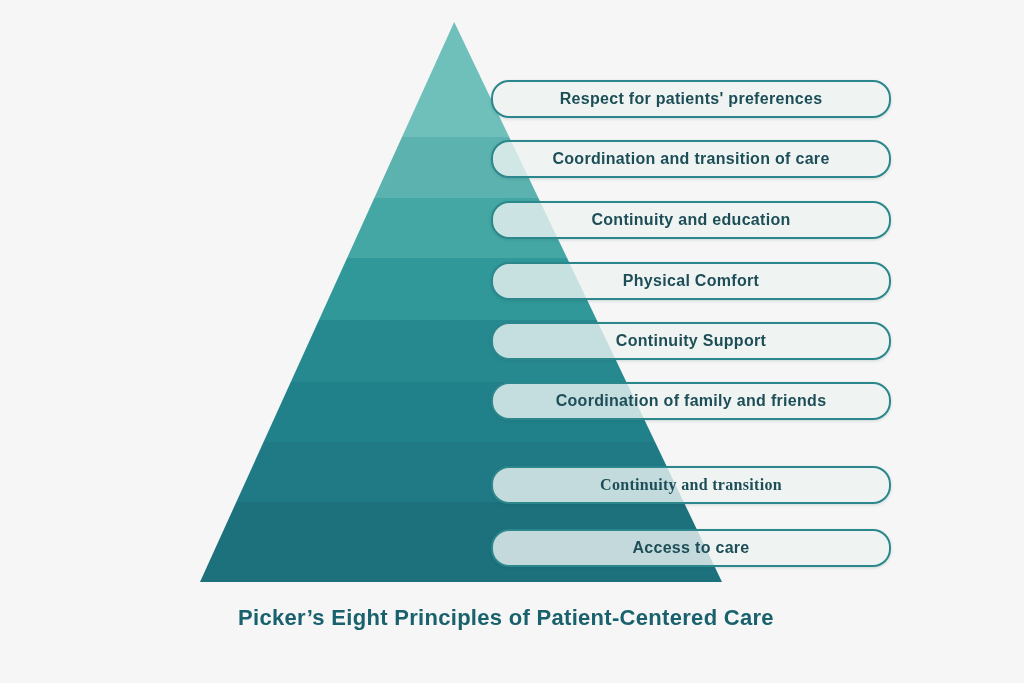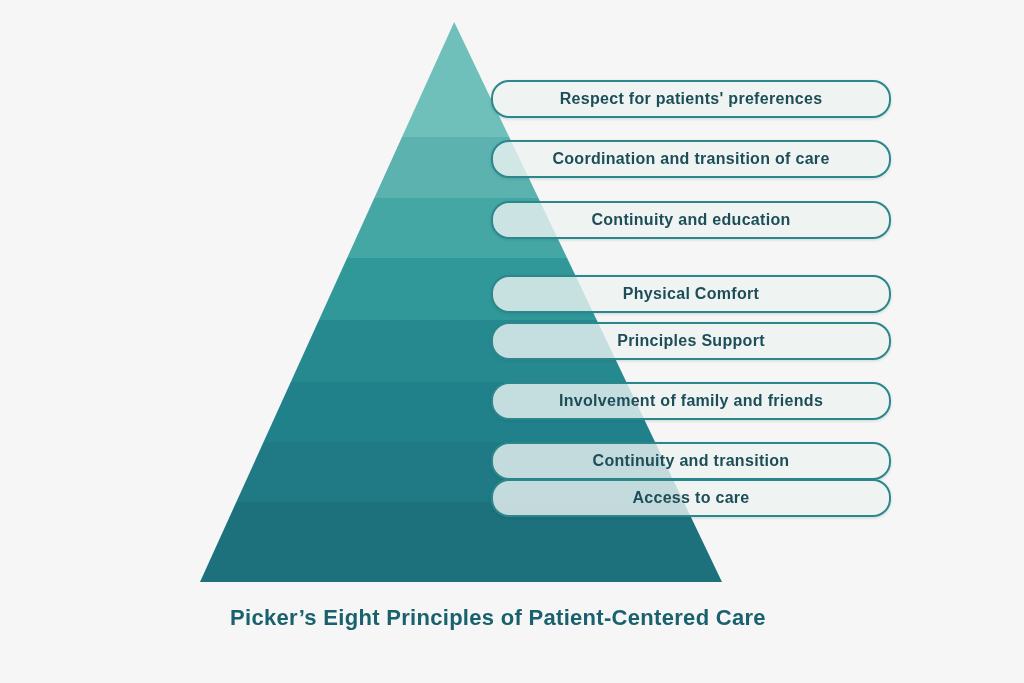--- a/index.html
+++ b/index.html
@@ -47,20 +47,21 @@
   .diagram-title {
     position: absolute;
     top: 605px;
     left: 0;
     width: 996px;
     text-align: center;
     font-weight: bold;
     font-size: 22px;
     letter-spacing: 0.3px;
     color: var(--title-text, #19616d);
+    padding-left: 8px;
   }
 </style>
 </head>
 <body>
 
 <div class="canvas">
   <div class="pyramid">
       <div class="band" style="height: 115px; background: rgb(111, 192, 186);"></div>
       <div class="band" style="height: 61px; background: rgb(91, 178, 174);"></div>
       <div class="band" style="height: 60px; background: rgb(68, 167, 163);"></div>
@@ -73,30 +74,30 @@
   <div>
       <div class="level-box" style="top: 80px;">
         <span>Respect for patients' preferences</span>
       </div>
       <div class="level-box" style="top: 140px;">
         <span>Coordination and transition of care</span>
       </div>
       <div class="level-box" style="top: 201px;">
         <span>Continuity and education</span>
       </div>
-      <div class="level-box" style="top: 275px;">
+      <div class="level-box" style="top: 262px;">
         <span>Physical Comfort</span>
       </div>
       <div class="level-box" style="top: 322px;">
-        <span>Principles Support</span>
+        <span>Continuity Support</span>
       </div>
       <div class="level-box" style="top: 382px;">
-        <span>Involvement of family and friends</span>
+        <span>Coordination of family and friends</span>
       </div>
-      <div class="level-box" style="top: 442px;">
+      <div class="level-box" style="top: 466px; font-family: Liberation Serif, serif;">
         <span>Continuity and transition</span>
       </div>
-      <div class="level-box" style="top: 479px;">
+      <div class="level-box" style="top: 529px;">
         <span>Access to care</span>
       </div>
     </div>
   <div class="diagram-title">Picker’s Eight Principles of Patient-Centered Care</div>
 </div>
 
 </body></html>

